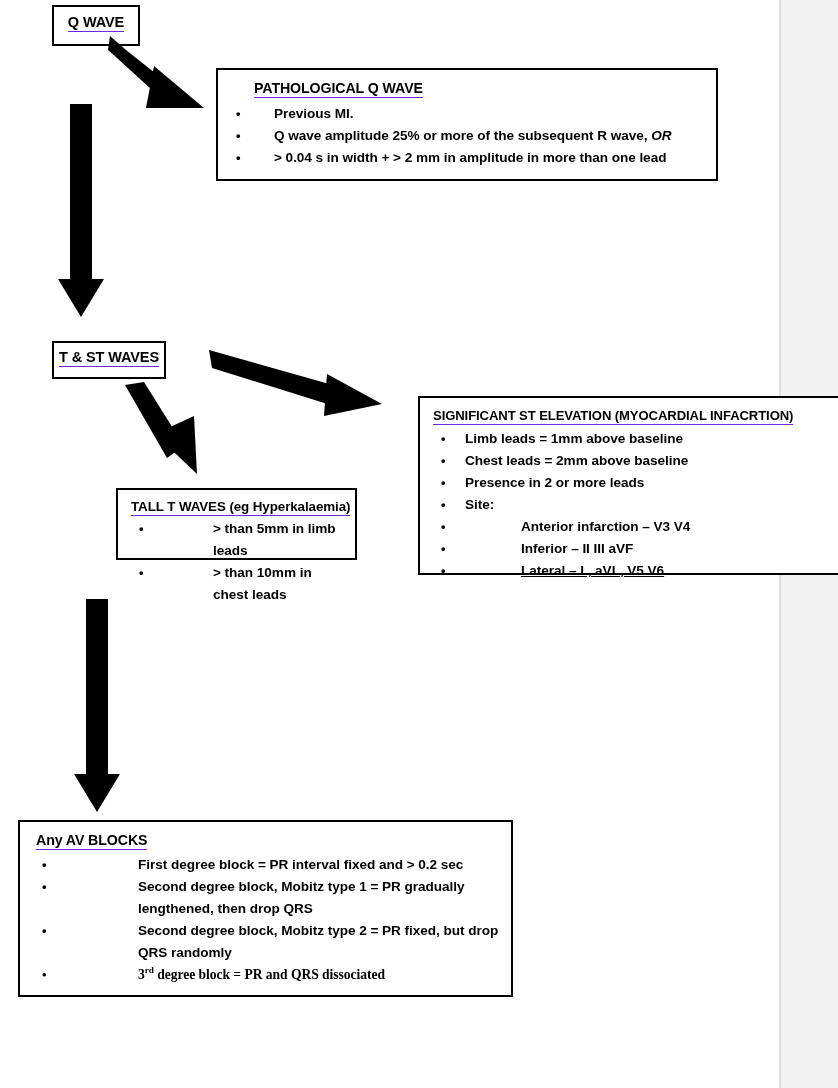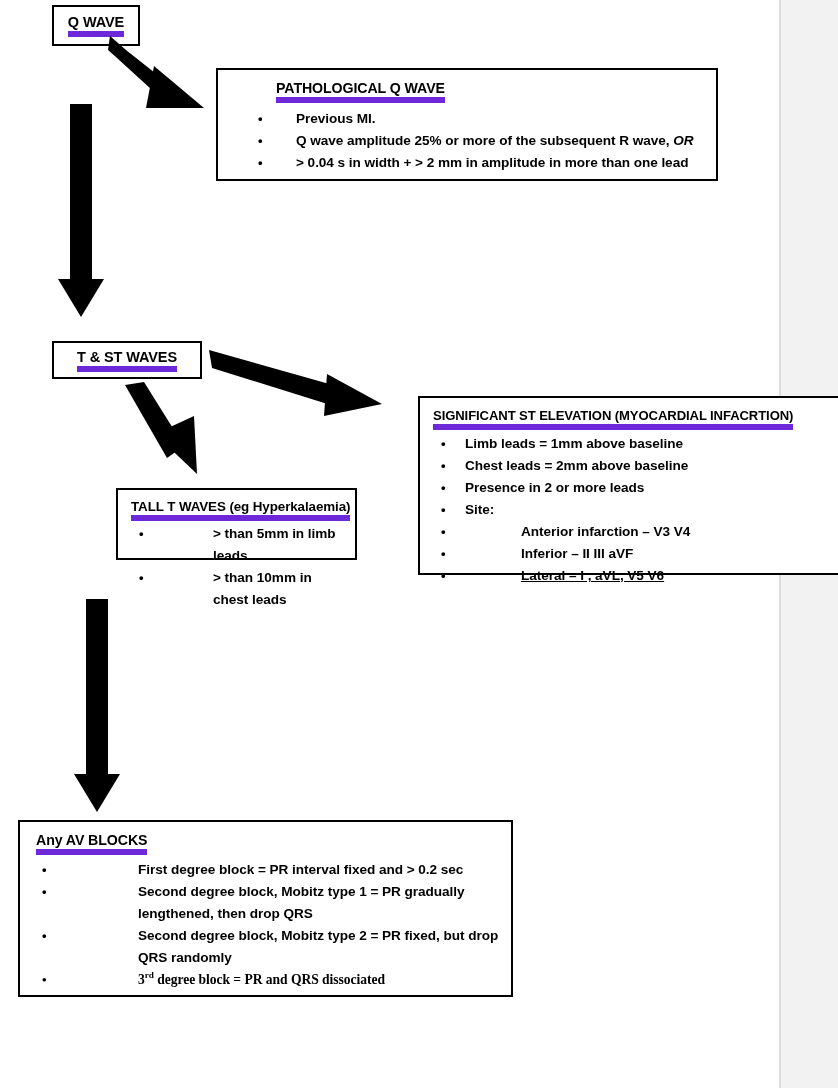--- a/index.html
+++ b/index.html
@@ -28,21 +28,21 @@
   
   .node {
     position: absolute;
     border: 2px solid #000;
     background: #fff;
     color: #000;
   }
   .node-title {
     font-weight: bold;
     display: inline-block;
-    border-bottom: 6px solid #6d28d9;
+    border-bottom: 1px solid #6d28d9;
     padding-bottom: 1px;
     letter-spacing: -0.1px;
     white-space: nowrap;
   }
 
   
   .stub {
     display: flex;
     align-items: flex-start;
     justify-content: center;
@@ -99,37 +99,37 @@
 
     <div class="node stub" data-name="node-q-wave" style="left:52px; top:5px; width:88px; height:41px;">
       <span class="node-title" data-name="node-q-wave-title">Q WAVE</span>
     </div>
 
     <svg class="diag" data-name="arrow-qwave-to-pathological" style="left:108px; top:36px;" width="110" height="75" viewBox="0 0 110 75">
       <polygon points="2,0 18,14 66,52 55,64 9,22 0,14" fill="#000"></polygon>
       <polygon points="46,30 96,72 38,72" fill="#000"></polygon>
     </svg>
 
-    <div class="node" data-name="node-pathological-q-wave" style="left:216px; top:68px; width:502px; height:113px; padding:9px 6px 0 24px;">
+    <div class="node" data-name="node-pathological-q-wave" style="left:216px; top:68px; width:502px; height:113px; padding:9px 6px 0 2px;">
       <div style="padding-left:34px;">
         <span class="node-title" data-name="node-pathological-q-wave-title" style="font-size:14.2px;">PATHOLOGICAL Q WAVE</span>
       </div>
       <ul class="blist" data-name="pathological-q-wave-bullet-list" style="margin-top:5px;">
         <li data-name="list-item" style="padding-left:54px;"><span>Previous MI.</span></li>
         <li data-name="list-item" style="padding-left:54px;"><span>Q wave amplitude 25% or more of the subsequent R wave, </span><span class="it" data-name="emphasis-or">OR</span></li>
         <li data-name="list-item" style="padding-left:54px;"><span>&gt; 0.04 s in width + &gt; 2 mm in amplitude in more than one lead</span></li>
       </ul>
     </div>
 
     <div class="arrow" data-name="arrow-qwave-to-tstwaves" style="left:58px; top:104px; width:46px; height:213px;">
       <div class="vshaft" data-name="arrow-shaft" style="left:12px; top:0; width:22px; height:176px;"></div>
       <div class="vhead" data-name="arrow-head" style="left:0; top:175px;"></div>
     </div>
 
-    <div class="node stub" data-name="node-t-st-waves" style="left:52px; top:341px; width:150px; height:38px; padding-top:6px;">
+    <div class="node stub" data-name="node-t-st-waves" style="left:52px; top:341px; width:114px; height:38px; padding-top:6px;">
       <span class="node-title" data-name="node-t-st-waves-title">T &amp; ST WAVES</span>
     </div>
 
     <svg class="diag" data-name="arrow-tstwaves-to-stelevation" style="left:209px; top:346px;" width="185" height="75" viewBox="0 0 185 75">
       <polygon points="0,4 3,22 128,61 131,41" fill="#000"></polygon>
       <polygon points="118,28 173,58 115,70" fill="#000"></polygon>
     </svg>
 
     <svg class="diag" data-name="arrow-tstwaves-to-talltwaves" style="left:122px; top:382px;" width="90" height="104" viewBox="0 0 90 104">
       <polygon points="3,3 22,0 62,64 45,76" fill="#000"></polygon>

